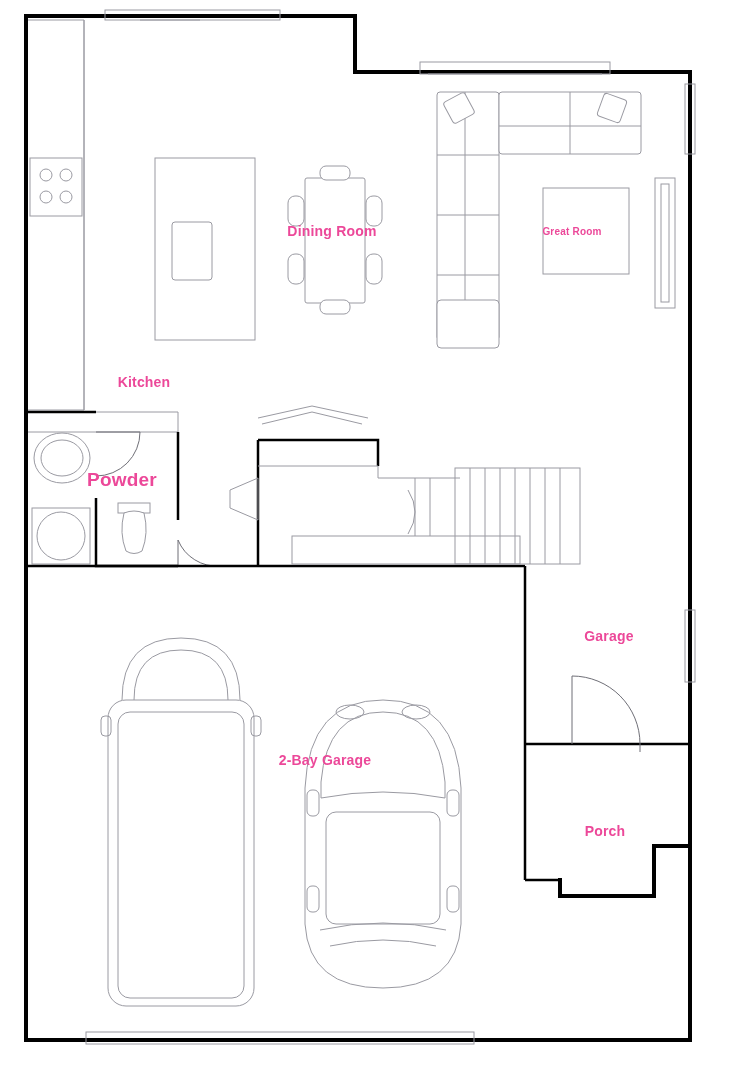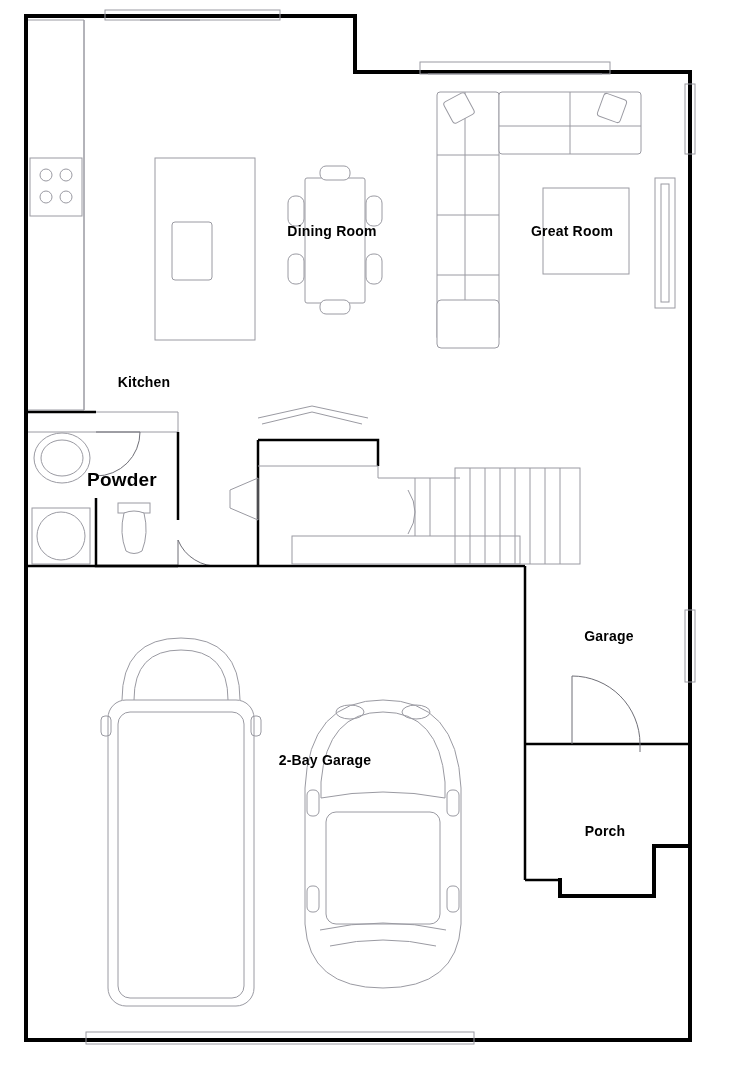--- a/index.html
+++ b/index.html
@@ -21,21 +21,21 @@
     position: absolute;
     left: 0;
     top: 0;
     width: 730px;
     height: 1076px;
   }
   .room-label {
     position: absolute;
     font-family: "Liberation Sans", sans-serif;
     font-weight: bold;
-    color: #000000;
+    color: #ec4899;
     white-space: nowrap;
     transform: translate(-50%, -50%);
     letter-spacing: 0.2px;
   }
   .wall-heavy {
     fill: none;
     stroke: #000000;
     stroke-width: 4;
     stroke-linejoin: miter;
     stroke-linecap: square;
@@ -239,20 +239,20 @@
 
     <g>
       <path class="thin-dark" d="M 572 676 L 572 744"></path>
       <path class="thin-dark" d="M 572 676 A 68 68 0 0 1 640 744"></path>
       <line class="thin-dark" x1="640" y1="744" x2="640" y2="752"></line>
     </g>
 
   </svg>
 
   <div class="room-label" style="left:332px; top:231px; font-size:14px;">Dining Room</div>
-  <div class="room-label" style="left:572px; top:231px; font-size:14px;">Great Room</div>
+  <div class="room-label" style="left:572px; top:231px; font-size:10px;">Great Room</div>
   <div class="room-label" style="left:144px; top:382px; font-size:14px;">Kitchen</div>
   <div class="room-label" style="left:122px; top:480px; font-size:19px;">Powder</div>
   <div class="room-label" style="left:609px; top:636px; font-size:14px;">Garage</div>
   <div class="room-label" style="left:281px; top:760px; font-size:14px;margin-left:44px;">2-Bay Garage</div>
   <div class="room-label" style="left:605px; top:811px; font-size:14px;margin-top:20px;">Porch</div>
 
 </div>
 
 </body></html>

